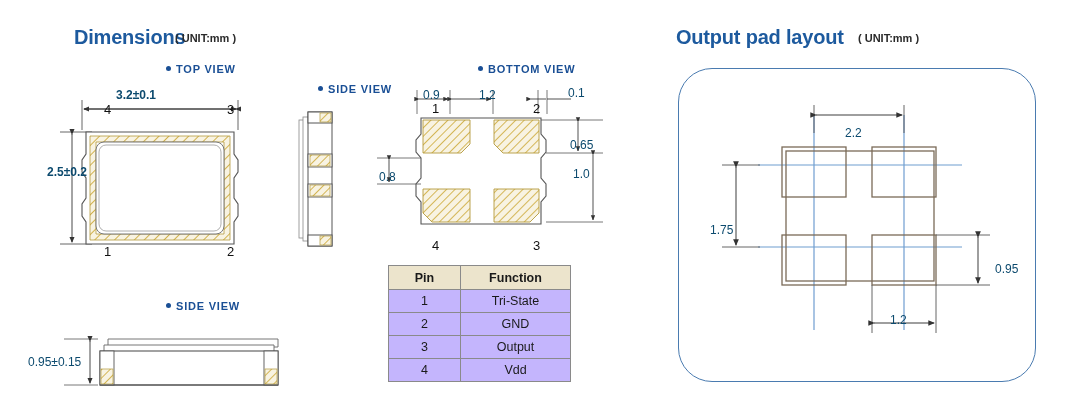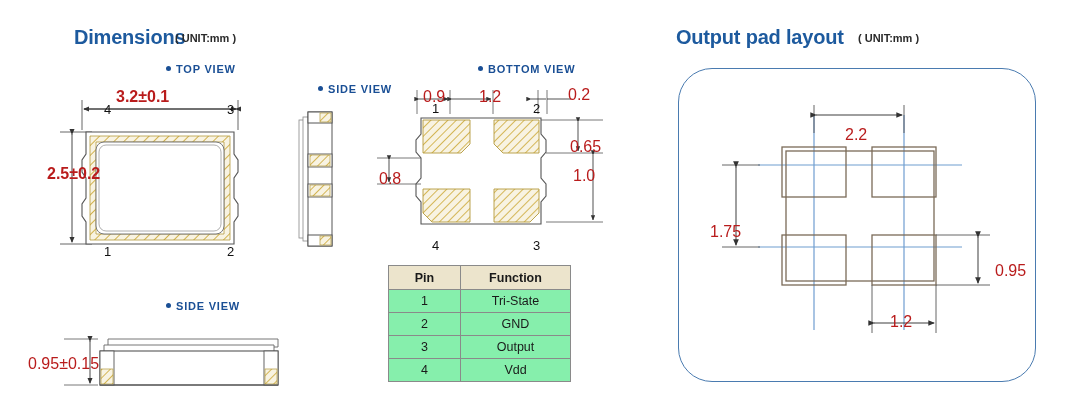--- a/index.html
+++ b/index.html
@@ -38,38 +38,38 @@
   .view-label .bullet {
     display: inline-block;
     width: 5px; height: 5px;
     border-radius: 50%;
     background: #1a4f95;
     margin-right: 5px;
     vertical-align: 2px;
   }
 
   .dim-text {
-    font-size: 16px;
-    color: #b91c1c;
+    font-size: 12px;
+    color: #0c4a6e;
     white-space: nowrap;
     font-family: "Liberation Sans", sans-serif;
   }
   .pin-num {
     font-size: 13px;
     color: #111;
     white-space: nowrap;
   }
 
   
   .pin-table {
     position: absolute;
     border-collapse: collapse;
     font-size: 12.5px;
     color: #1a1a1a;
-    background: #86efac;
+    background: #c4b5fd;
   }
   .pin-table th, .pin-table td {
     border: 1px solid #8a8a8a;
     text-align: center;
     height: 23px;
     padding: 0 4px;
   }
   .pin-table th {
     background: #ece4cc;
     font-weight: bold;
@@ -219,21 +219,21 @@
 
     <line class="ln" x1="166" y1="38" x2="228" y2="38" stroke-width="0.8"></line>
     <line class="ln" x1="171" y1="71" x2="228" y2="71" stroke-width="0.8"></line>
     <line class="ln" x1="171" y1="140" x2="228" y2="140" stroke-width="0.8"></line>
     <line x1="203" y1="40" x2="203" y2="69" stroke="#333" stroke-width="0.85" marker-start="url(#arS)" marker-end="url(#arS)"></line>
     <line x1="218" y1="73" x2="218" y2="138" stroke="#333" stroke-width="0.85" marker-start="url(#arS)" marker-end="url(#arS)"></line>
   </svg>
 
   <div class="abs dim-text" style="left:423px; top:88px;">0.9</div>
   <div class="abs dim-text" style="left:479px; top:88px;">1.2</div>
-  <div class="abs dim-text" style="left:568px; top:86px;">0.2</div>
+  <div class="abs dim-text" style="left:568px; top:86px;">0.1</div>
   <div class="abs dim-text" style="left:379px; top:170px;">0.8</div>
   <div class="abs dim-text" style="left:570px; top:138px;">0.65</div>
   <div class="abs dim-text" style="left:573px; top:167px;">1.0</div>
 
   <div class="abs pin-num" style="left:432px; top:101px;">1</div>
   <div class="abs pin-num" style="left:533px; top:101px;">2</div>
   <div class="abs pin-num" style="left:432px; top:238px;">4</div>
   <div class="abs pin-num" style="left:533px; top:238px;">3</div>
 
   <div class="abs view-label" style="left:124px; top:300px;">

